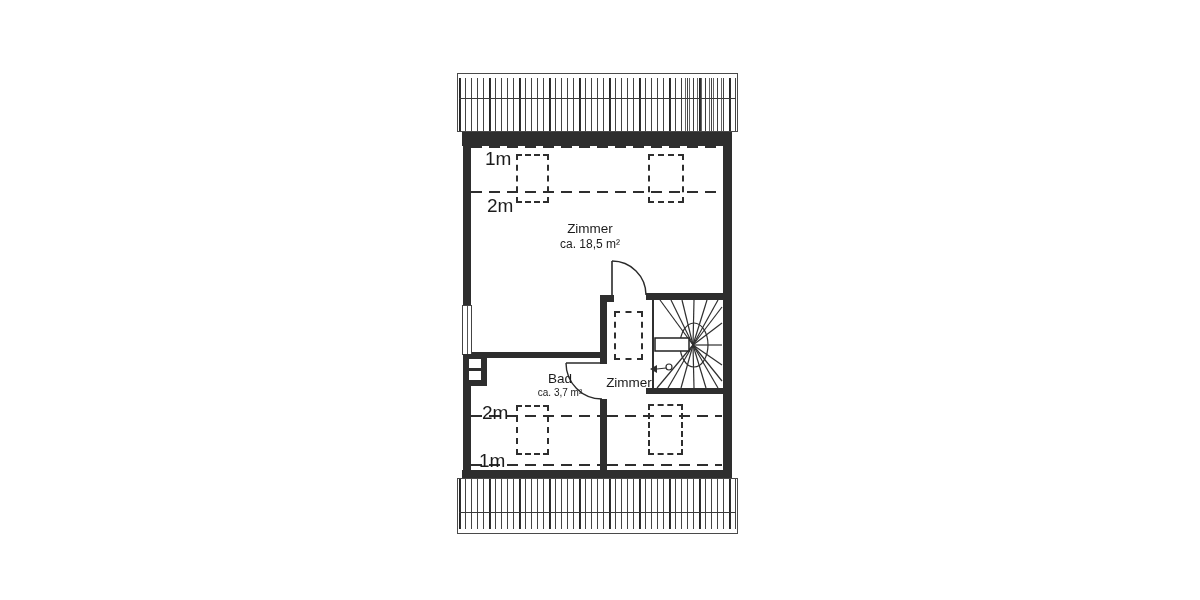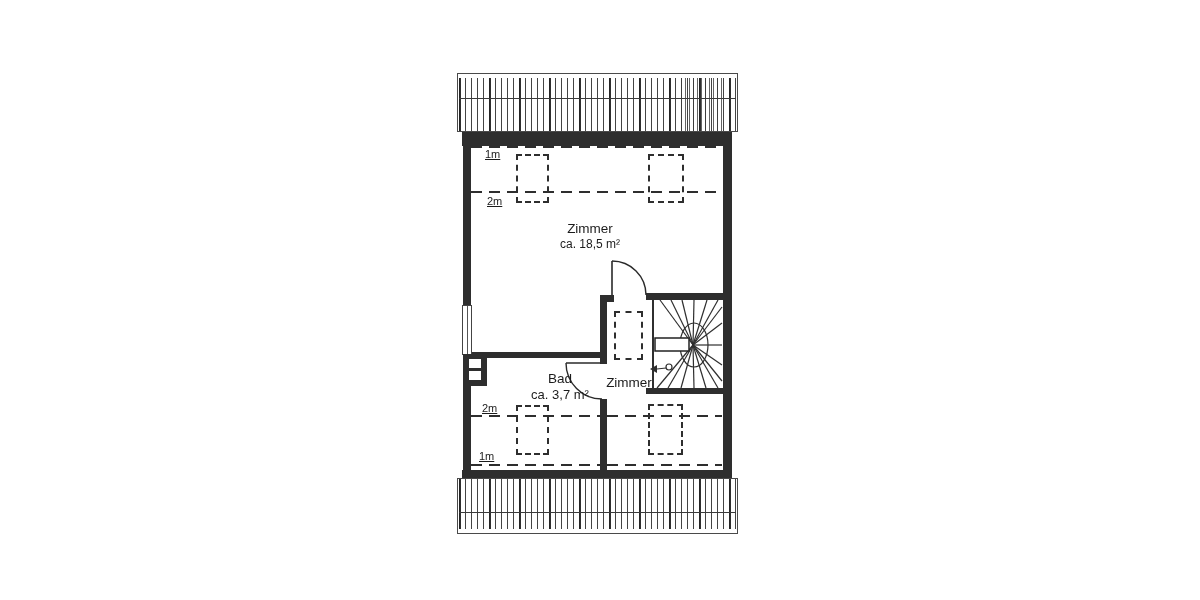--- a/index.html
+++ b/index.html
@@ -32,21 +32,21 @@
   .chimney{position:absolute;background:#2e2e2e;}
   .chimney .hole{position:absolute;background:#ffffff;}
   
   .hline{
     position:absolute;height:2px;
     background-image:repeating-linear-gradient(90deg,#2e2e2e 0px,#2e2e2e 11px,transparent 11px,transparent 18px);
   }
   
   .dashrect{position:absolute;border:2px dashed #2e2e2e;box-sizing:border-box;background:transparent;}
   
-  .lbl{position:absolute;font-size:11px;line-height:1.15;white-space:nowrap;text-decoration:underline;}
+  .lbl{position:absolute;font-size:19px;line-height:1.15;white-space:nowrap;}
   .room-lbl{position:absolute;text-align:center;font-size:13.5px;line-height:1.22;}
   .svg-overlay{position:absolute;left:0;top:0;}
 </style>
 </head>
 <body>
 
 <div class="stage">
 
   <div class="roof-band" style="top:73px;">
     <div class="hatch" style="top:4px;bottom:0;"></div>
@@ -137,21 +137,21 @@
       </g>
     </g>
   </svg>
 
   <div class="room-lbl" style="left:520px;top:221px;width:140px;">
     <div>Zimmer</div>
     <div style="font-size:12px;">ca. 18,5 m²</div>
   </div>
   <div class="room-lbl" style="left:500px;top:371px;width:120px;">
     <div>Bad</div>
-    <div style="font-size:13px;">ca. 3,7 m²</div>
+    <div style="font-size:10px;">ca. 3,7 m²</div>
   </div>
   <div class="room-lbl" style="left:600px;top:375px;width:58px;">
     <div>Zimmer</div>
   </div>
 
   <div class="lbl" style="left:485px;top:148px;">1m</div>
   <div class="lbl" style="left:487px;top:195px;">2m</div>
   <div class="lbl" style="left:482px;top:402px;">2m</div>
   <div class="lbl" style="left:479px;top:450px;">1m</div>
 

